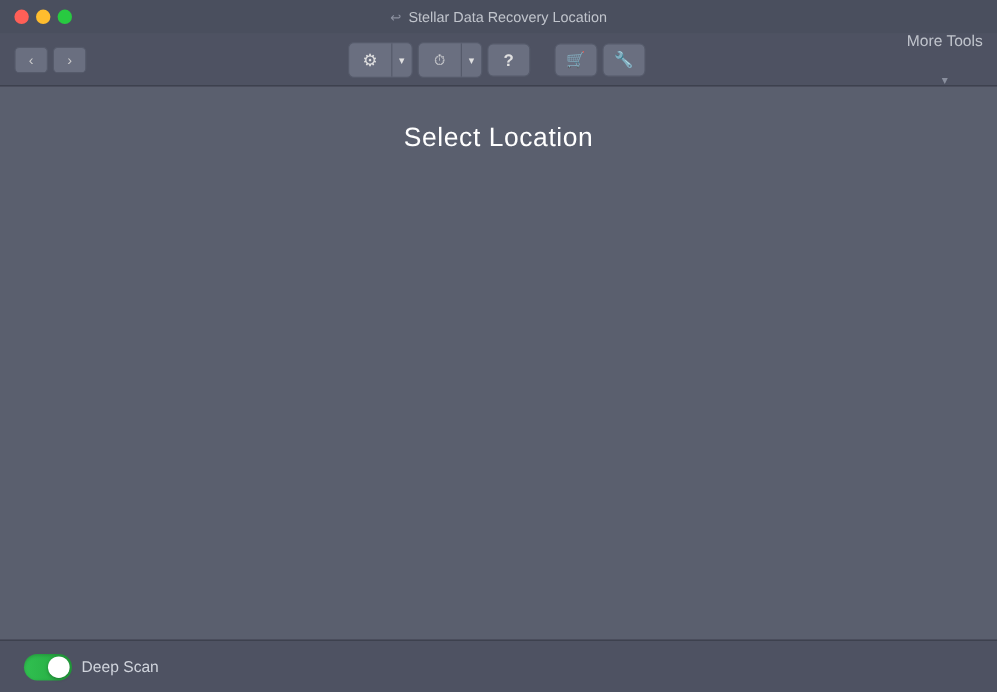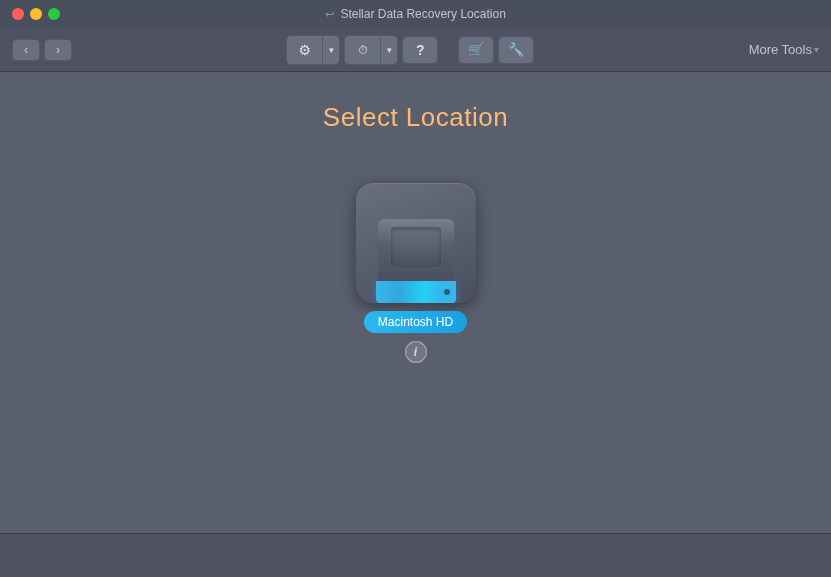--- a/index.html
+++ b/index.html
@@ -122,45 +122,46 @@
     }
 
     .toolbar-btn-group .toolbar-btn:not(:last-child) {
       border-right: 1px solid #555a6a;
     }
 
     .more-tools {
       margin-left: auto;
       display: flex;
       align-items: center;
-      gap: 2px;
+      gap: 20px;
       color: #c0c4cc;
       font-size: 13px;
       cursor: pointer;
+      flex-direction: column;
     }
 
     .more-tools-chevron {
       font-size: 10px;
       color: #8a8f9e;
     }
 
     
     .main-content {
       width: 100%;
       height: calc(577px - 28px - 44px - 44px);
       display: flex;
       flex-direction: column;
       align-items: center;
       padding-top: 30px;
     }
 
     .page-title {
-      font-size: 26px;
+      font-size: 22px;
       font-weight: 300;
-      color: #fdba74;
+      color: #ffffff;
       margin-bottom: 50px;
       letter-spacing: 0.5px;
     }
 
     
     .drives-area {
       display: flex;
       gap: 30px;
       align-items: flex-start;
     }
@@ -368,31 +369,22 @@
 
   <div class="more-tools">
     <span>More Tools</span>
     <span class="more-tools-chevron">▾</span>
   </div>
 </div>
 
 <div class="main-content">
   <h1 class="page-title">Select Location</h1>
 
-  <div class="drives-area">
-
-    <div class="drive-item">
-      <div class="drive-icon-wrapper">
-        <div class="drive-body">
-          <div class="hdd-top"></div>
-          <div class="hdd-bottom">
-            <div class="hdd-dot"></div>
-          </div>
-        </div>
-      </div>
-      <div class="drive-label">Macintosh HD</div>
-      <div class="drive-info-icon">i</div>
+</div>
+
+<div class="bottom-bar">
+  <div class="deep-scan-toggle">
+    <div class="toggle-track">
+      <div class="toggle-thumb"></div>
     </div>
+    <span class="deep-scan-label">Deep Scan</span>
   </div>
 </div>
 
-<div class="bottom-bar">
-</div>
-
 </body></html>

